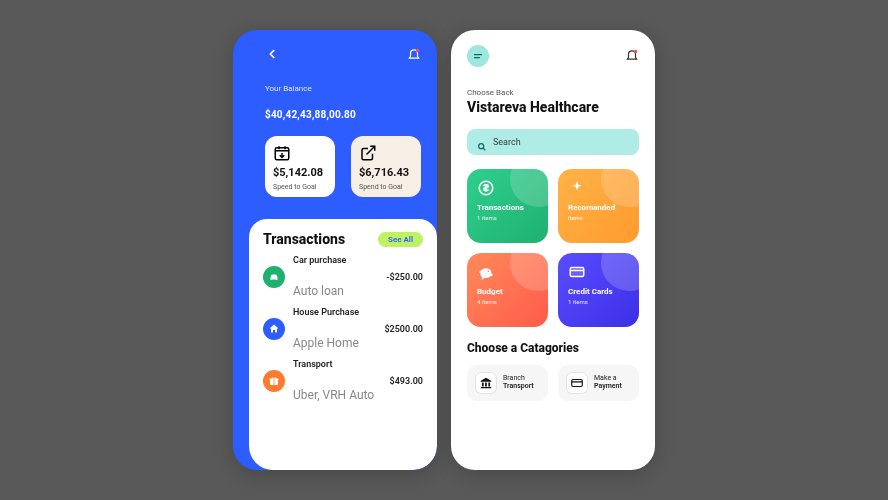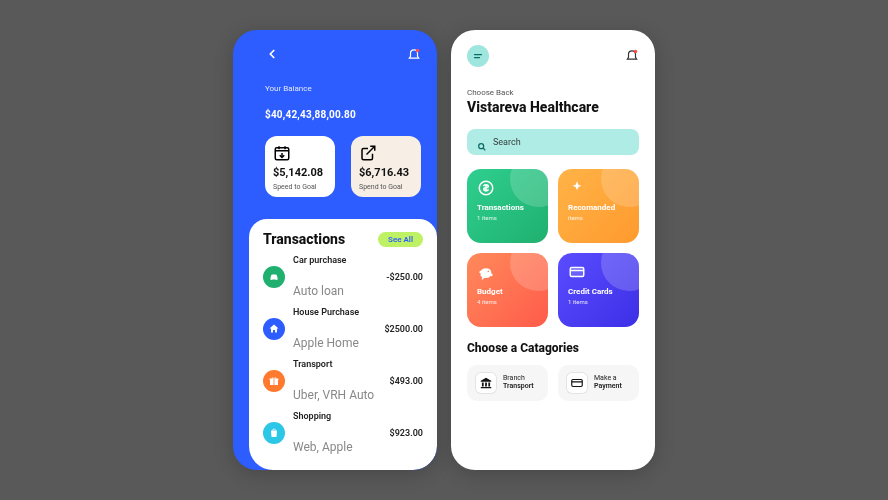--- a/index.html
+++ b/index.html
@@ -201,33 +201,20 @@
                 <rect x="3" y="7" width="18" height="3" rx="1"></rect>
                 <line x1="12" y1="7" x2="12" y2="20" stroke="#ff7a2e" stroke-width="1.5"></line>
                 <path d="M12 7c-1-3-5-3-5 0h5zm0 0c1-3 5-3 5 0h-5z"></path>
               </svg>
           </span>
           <div class="tx-body">
             <div class="t1">Transport</div>
             <div class="t2">Uber, VRH Auto</div>
           </div>
           <div class="amt">$493.00</div>
-        </div>
-        <div class="tx">
-          <span class="ic" style="background:#2cc6e6">
-            <svg width="12" height="12" viewBox="0 0 24 24" fill="#fff">
-                <path d="M6 7h12l-1 13H7L6 7z"></path>
-                <path d="M9 7a3 3 0 016 0" fill="none" stroke="#fff" stroke-width="1.5"></path>
-              </svg>
-          </span>
-          <div class="tx-body">
-            <div class="t1">Shopping</div>
-            <div class="t2">Web, Apple</div>
-          </div>
-          <div class="amt">$923.00</div>
         </div>
       </div>
     </div>
   </div>
 
   <div class="phone phone-b">
     <div class="pb-top">
       <div class="pb-nav">
         <span class="avatar">
           <svg width="12" height="12" viewBox="0 0 24 24" fill="none" stroke="#0b6b62" stroke-width="2.5" stroke-linecap="round">

